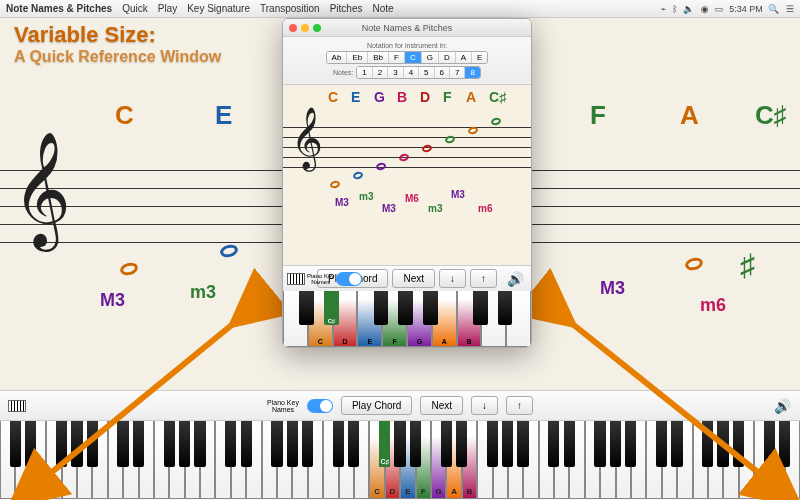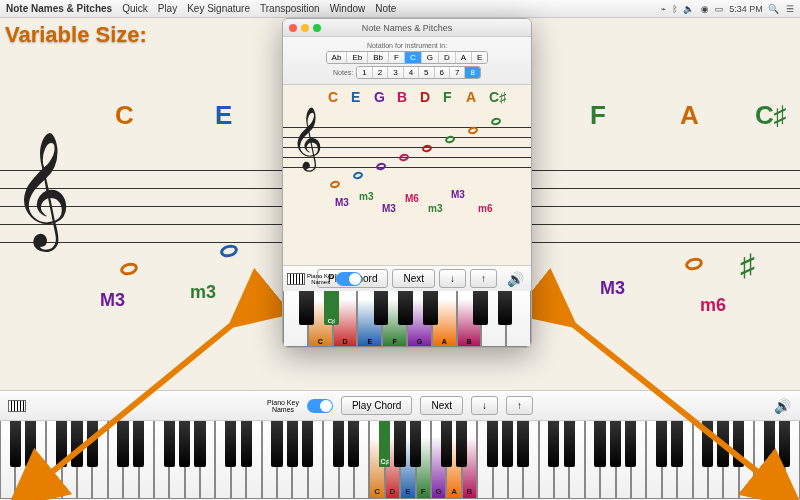--- a/index.html
+++ b/index.html
@@ -2,21 +2,21 @@
 <html><head>
 <meta charset="utf-8">
 <style>
 *{margin:0;padding:0;box-sizing:border-box;font-family:-apple-system,Helvetica,Arial,sans-serif}
 body{width:800px;height:500px;background:#f5f0e6;overflow:hidden;position:relative}
 .menubar{height:18px;background:linear-gradient(#fafafa,#e8e8e8);border-bottom:1px solid #ccc;display:flex;align-items:center;font-size:10px;padding:0 6px;justify-content:space-between}
 .menu-left{display:flex;gap:10px}
 .menu-left span{color:#333}
 .menu-left .app-title{font-weight:600}
 .menu-right{display:flex;gap:6px;align-items:center;font-size:9px;color:#444}
-.promo{position:absolute;top:22px;left:5px;font-family:Georgia,serif;font-weight:bold;z-index:5}
+.promo{position:absolute;top:22px;left:14px;font-family:Georgia,serif;font-weight:bold;z-index:5}
 .promo-line1{font-size:22px;color:#cc6600;text-shadow:0 1px 2px rgba(0,0,0,.3)}
 .promo-line2{font-size:16px;color:#d18a3a;line-height:1.1;text-shadow:0 1px 2px rgba(0,0,0,.2)}
 .staff-bg{position:absolute;top:100px;left:0;right:0;height:200px}
 .staff-lines{position:absolute;top:70px;left:0;right:0}
 .staff-lines div{height:1px;background:#333;margin-bottom:17px}
 .clef{position:absolute;left:12px;top:40px;font-size:100px;line-height:1;color:#222;font-family:serif}
 .bignotes{position:absolute;top:0;left:0;right:0;height:100%;font-weight:bold}
 .bignotes span{position:absolute;font-size:26px}
 .intv{position:absolute;font-weight:bold;font-size:18px}
 .notehead{position:absolute;width:18px;height:12px;border:3px solid;border-radius:50%;transform:rotate(-15deg)}
@@ -74,37 +74,38 @@
 </head>
 <body>
 
 <div class="menubar">
   <div class="menu-left">
       <span class="app-title">Note Names &amp; Pitches</span>
       <span>Quick</span>
       <span>Play</span>
       <span>Key Signature</span>
       <span>Transposition</span>
-      <span>Window</span>
+      <span>Pitches</span>
       <span>Note</span>
     </div>
   <div class="menu-right">
     <span>⌁</span>
     <span>ᛒ</span>
     <span>🔈</span>
     <span>◉</span>
     <span>▭</span>
     <span>5:34 PM</span>
     <span>🔍</span>
     <span>☰</span>
   </div>
 </div>
 
 <div class="promo">
   <div class="promo-line1">Variable Size:</div>
+  <div class="promo-line2">A Quick Reference Window</div>
 </div>
 
 <div class="staff-bg">
   <div class="staff-lines">
     <div></div>
       <div></div>
       <div></div>
       <div></div>
       <div></div>
   </div>

